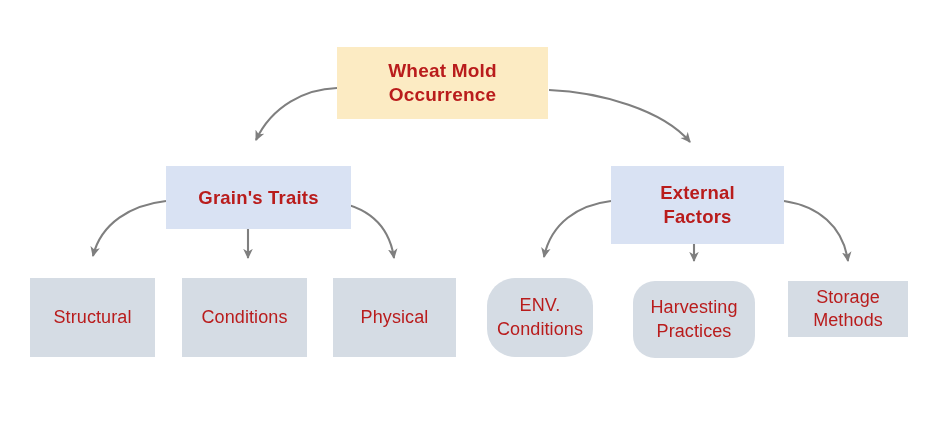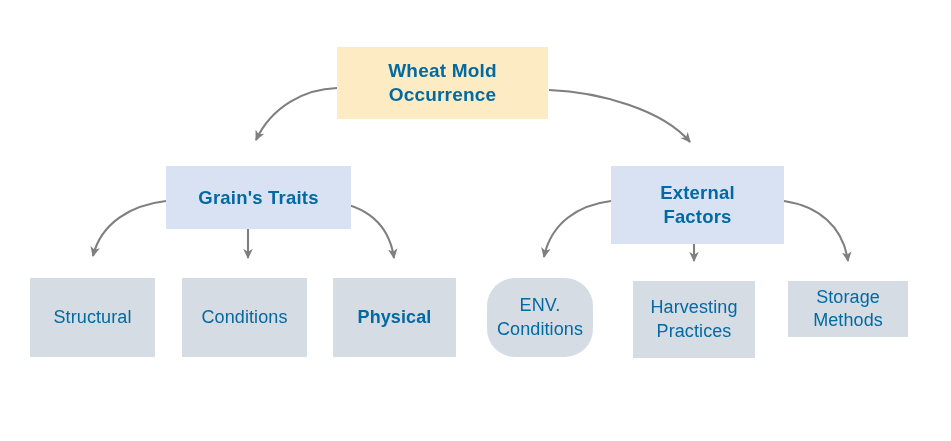--- a/index.html
+++ b/index.html
@@ -26,21 +26,21 @@
     pointer-events: none;
   }
   .node {
     position: absolute;
     box-sizing: border-box;
     display: flex;
     align-items: center;
     justify-content: center;
     text-align: center;
     line-height: 1.28;
-    color: #0369a1;
+    color: #b91c1c;
     white-space: pre-line;
     z-index: 2;
   }
   .node-root {
     background: #FCEBC3;
     font-weight: bold;
     font-size: 19px;
     letter-spacing: .2px;
   }
   .node-branch {
@@ -90,24 +90,24 @@
 
   <div class="node node-branch" style="left:166px; top:166px; width:185px; height:63px;">Grain's Traits</div>
 
   <div class="node node-branch" style="left:611px; top:166px; width:173px; height:78px;">External
 Factors</div>
 
   <div class="node node-leaf" style="left:30px; top:278px; width:125px; height:79px;text-align:right;">Structural</div>
 
   <div class="node node-leaf" style="left:182px; top:278px; width:125px; height:79px;">Conditions</div>
 
-  <div class="node node-leaf" style="left:333px; top:278px; width:123px; height:79px;font-weight:bold;">Physical</div>
+  <div class="node node-leaf" style="left:333px; top:278px; width:123px; height:79px;">Physical</div>
 
   <div class="node node-leaf" style="left:487px; top:278px; width:106px; height:79px;border-radius:28px;">ENV.
 Conditions</div>
 
-  <div class="node node-leaf" style="left:633px; top:281px; width:122px; height:77px;">Harvesting
+  <div class="node node-leaf" style="left:633px; top:281px; width:122px; height:77px;border-radius:22px;">Harvesting
 Practices</div>
 
   <div class="node node-leaf" style="left:788px; top:281px; width:120px; height:56px;">Storage
 Methods</div>
 
 </div>
 
 </body></html>

